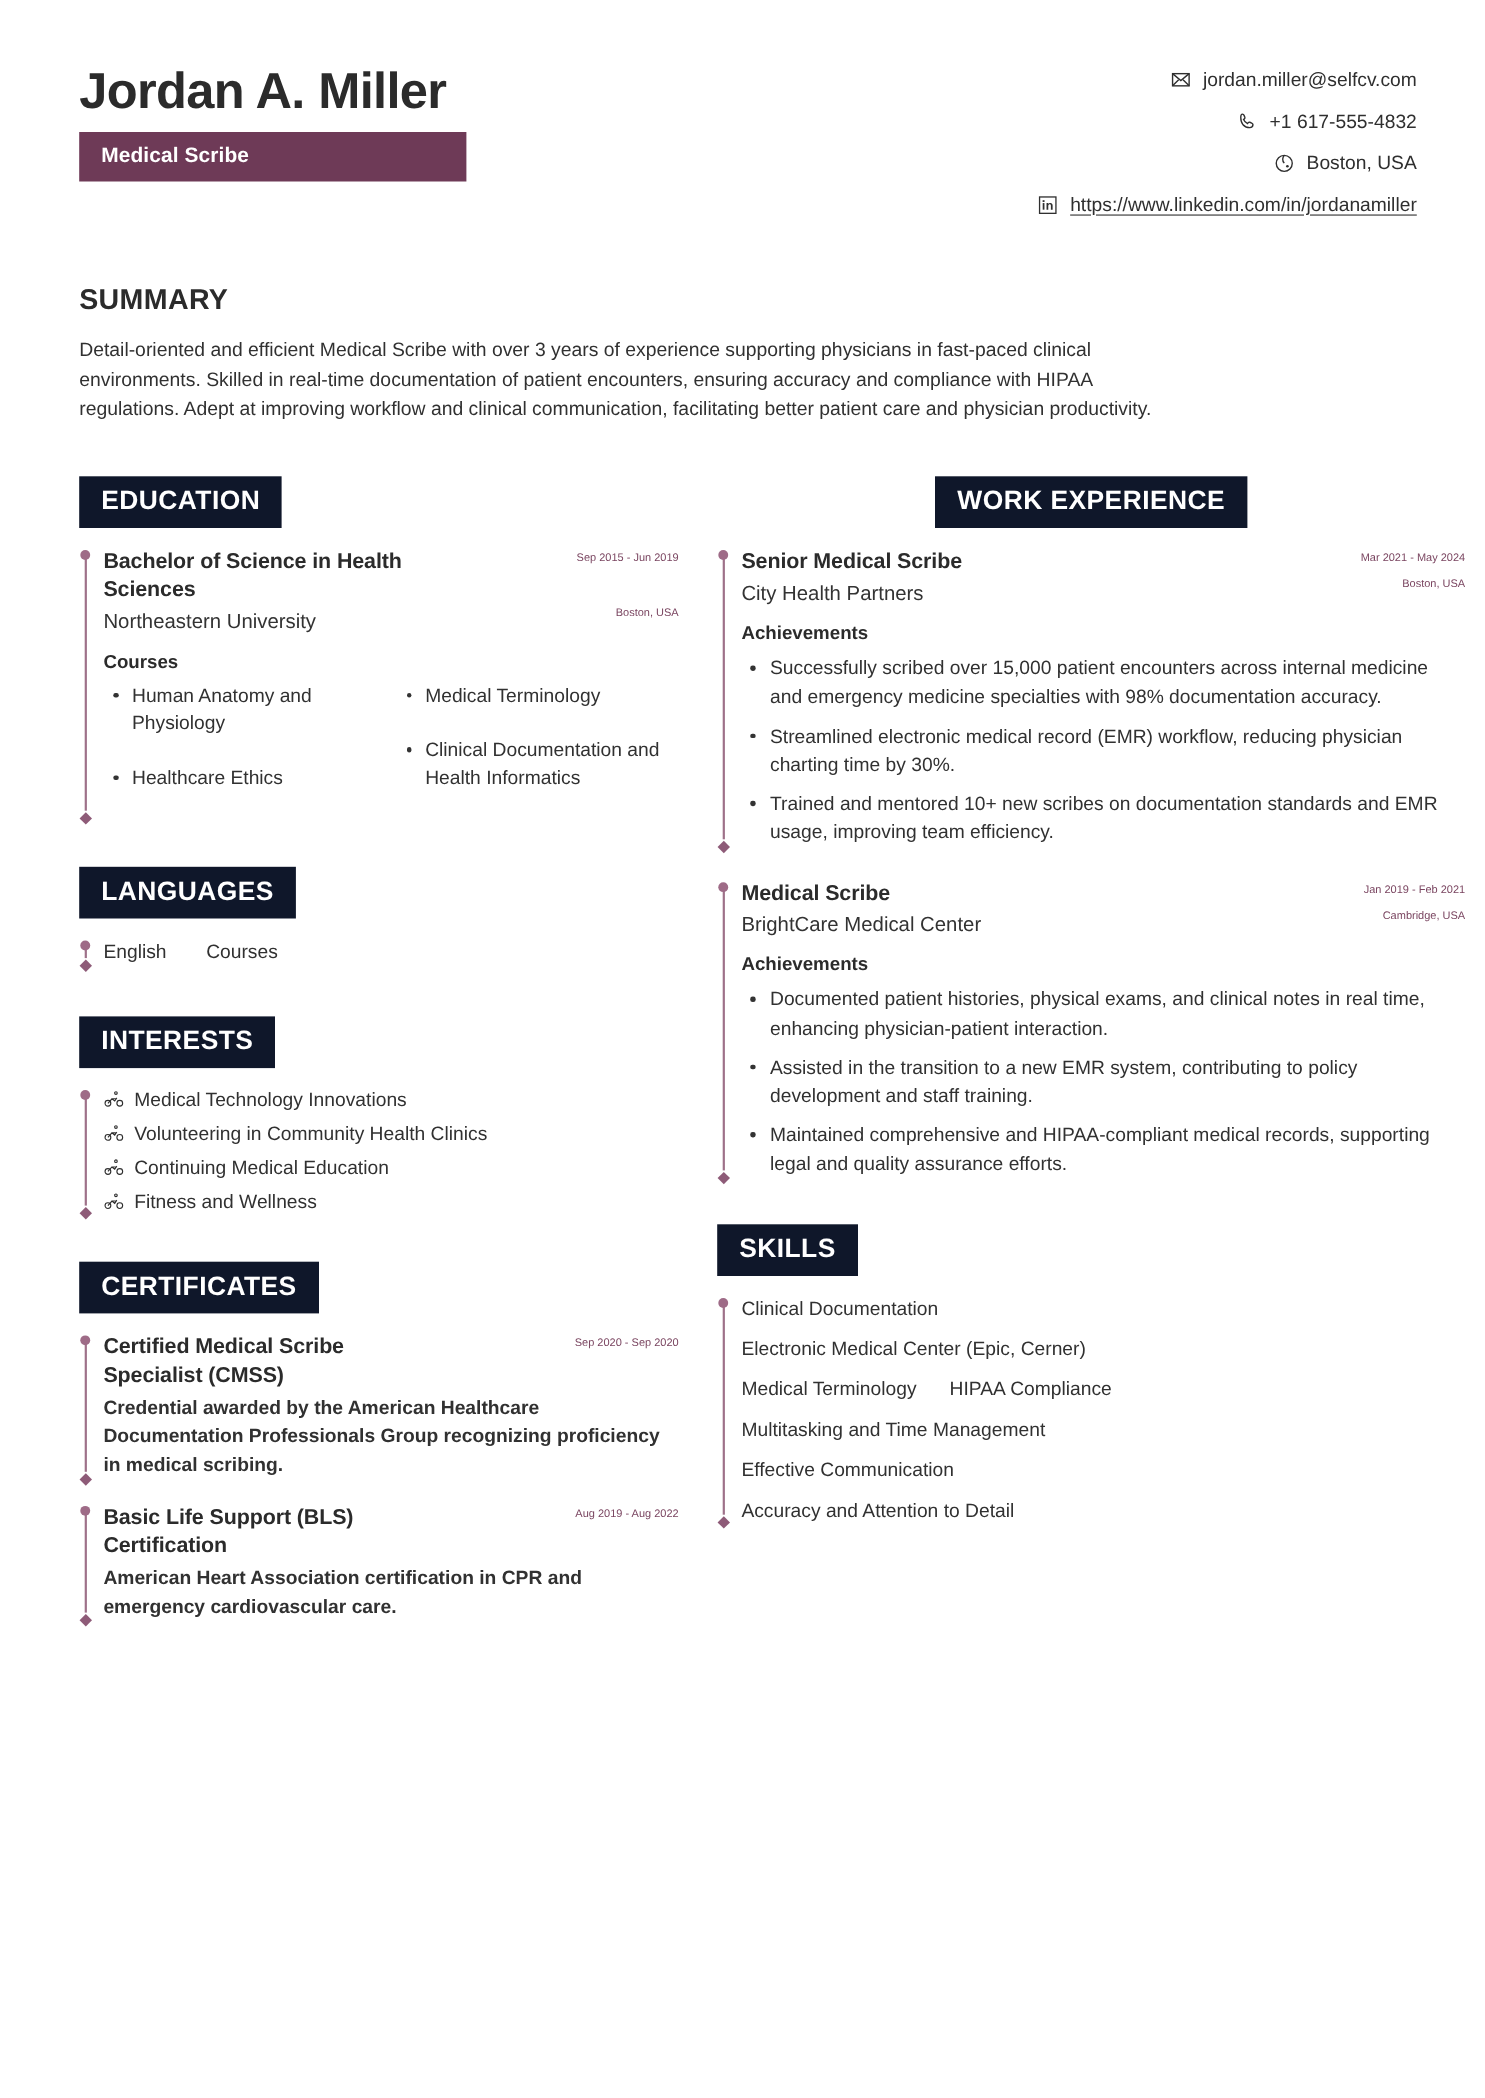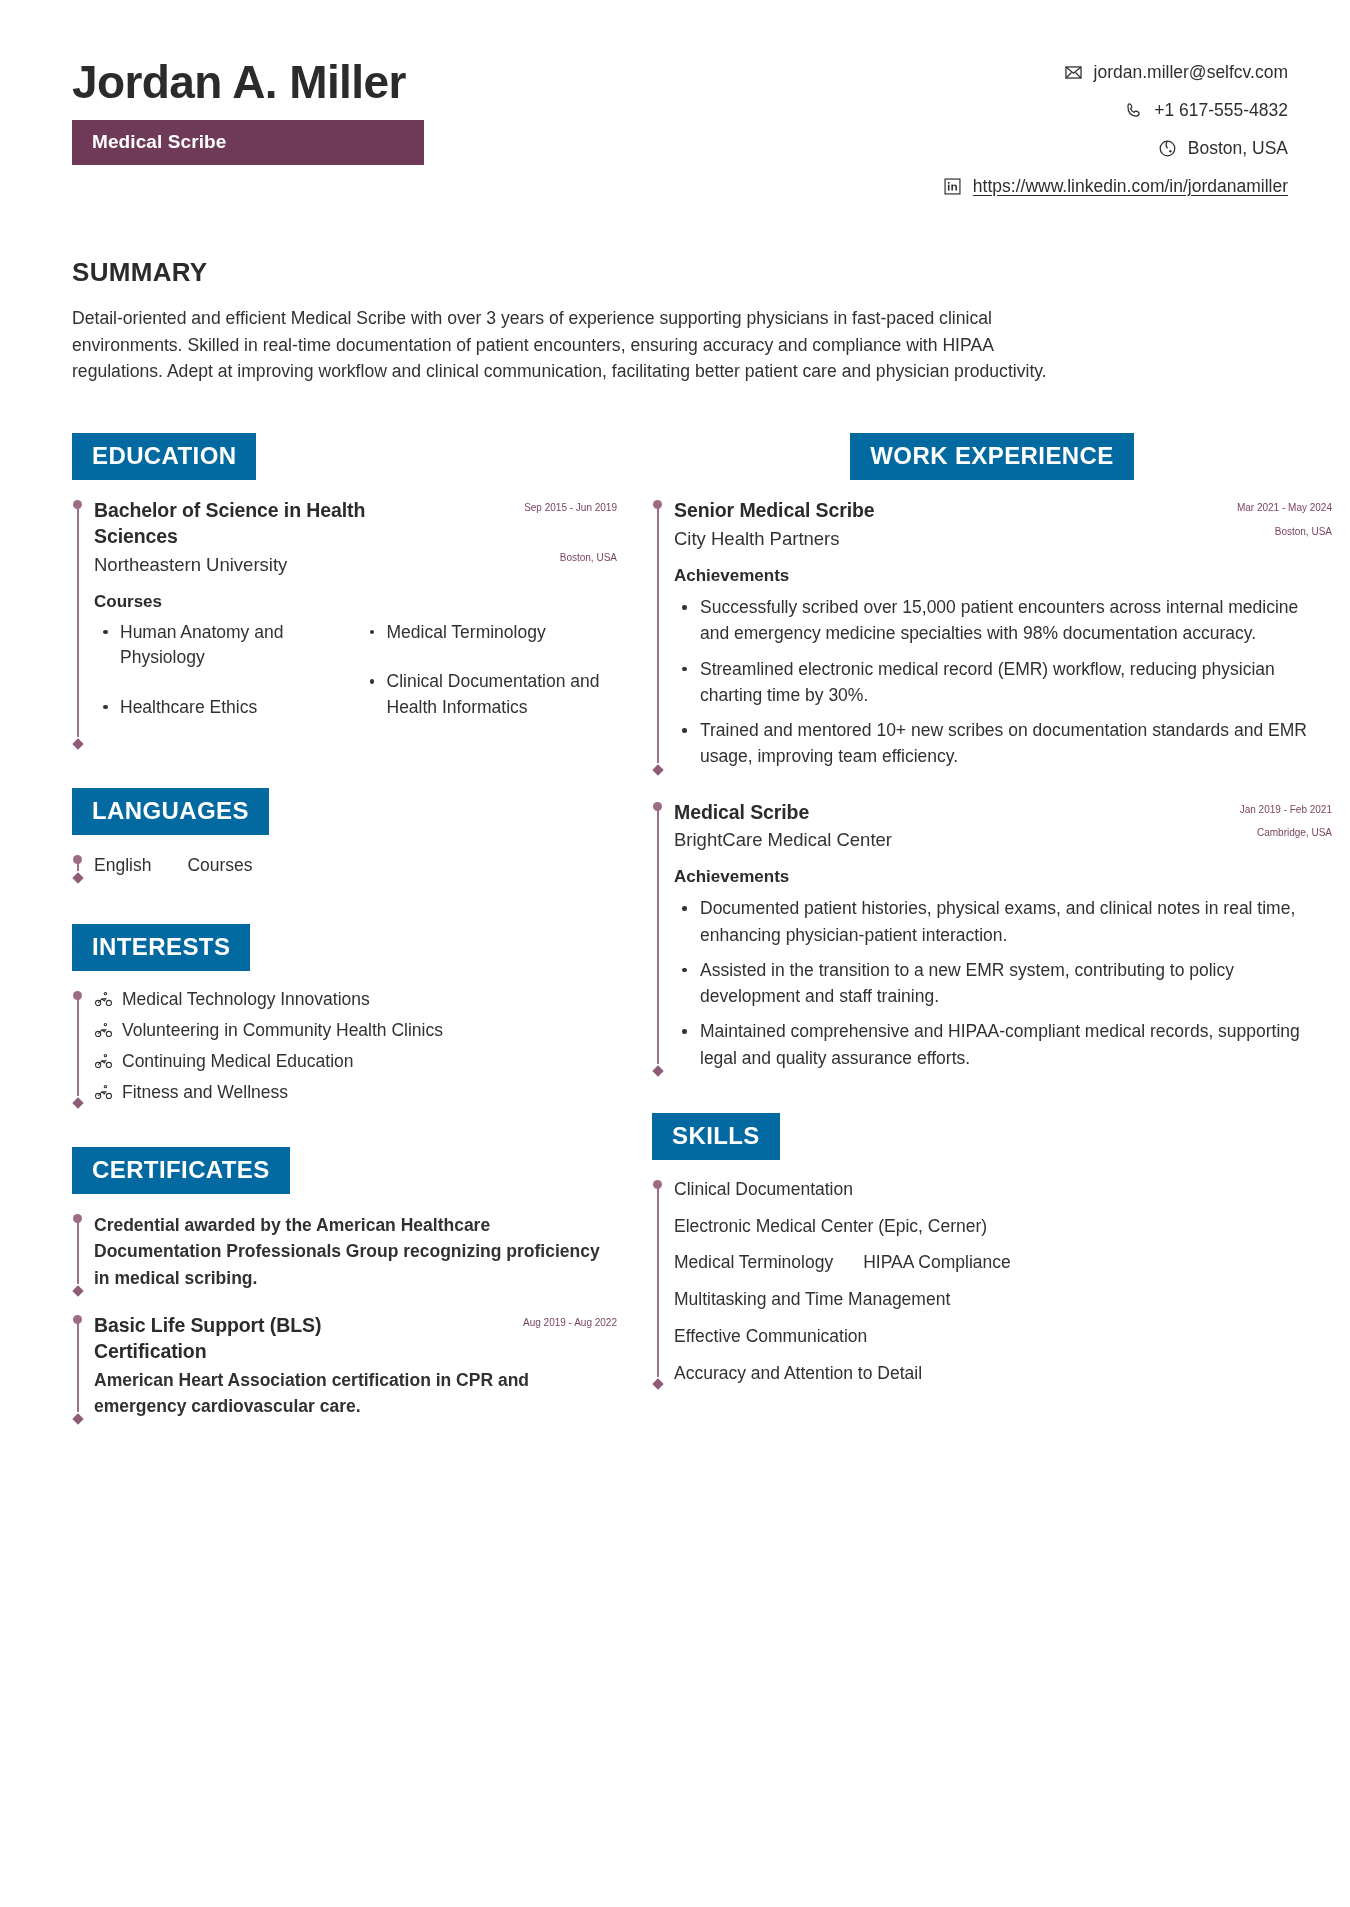--- a/index.html
+++ b/index.html
@@ -56,21 +56,21 @@
   
   .plain-title {
     font-size: 26px;
     font-weight: 700;
     letter-spacing: 0.3px;
     color: #2b2b2b;
     margin-bottom: 17px;
   }
   .bar-title {
     display: inline-block;
-    background: #0369a1;
+    background: #0f172a;
     color: #fff;
     font-size: 24px;
     font-weight: 700;
     letter-spacing: 0.4px;
     padding: 9px 20px 10px 20px;
   }
 
   .summary-text {
     font-size: 17.6px;
     line-height: 1.52;
@@ -334,20 +334,24 @@
       </div>
 
       <div class="section" style="margin-top:44px;">
         <div class="section-head">
           <span class="bar-title">CERTIFICATES</span>
         </div>
 
         <div class="tl" style="margin-bottom:22px;">
           <span class="enddot"></span>
           <div class="entry">
+            <div class="entry-row">
+              <div class="entry-title" style="max-width:290px;">Certified Medical Scribe Specialist (CMSS)</div>
+              <div class="meta">Sep 2020 - Sep 2020</div>
+            </div>
             <div class="desc">Credential awarded by the American Healthcare Documentation Professionals Group recognizing proficiency in medical scribing.</div>
           </div>
         </div>
 
         <div class="tl">
           <span class="enddot"></span>
           <div class="entry">
             <div class="entry-row">
               <div class="entry-title" style="max-width:270px;">Basic Life Support (BLS) Certification</div>
               <div class="meta">Aug 2019 - Aug 2022</div>

